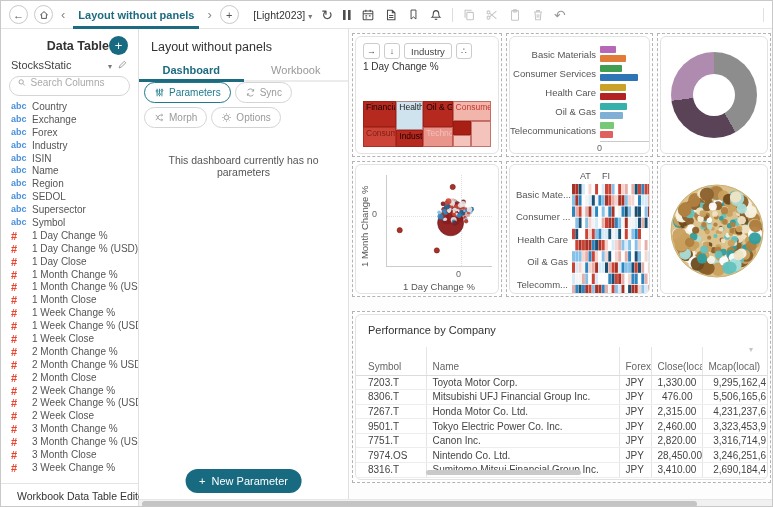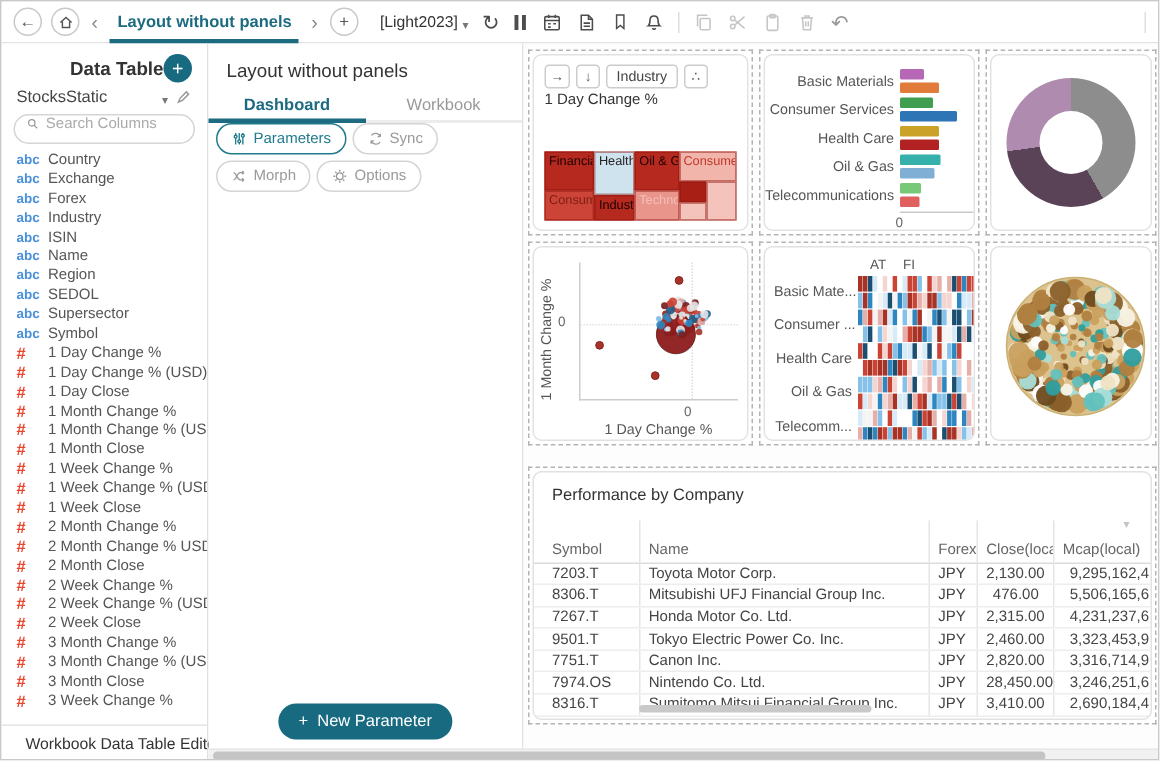--- a/index.html
+++ b/index.html
@@ -383,20 +383,21 @@
           <span>Morph</span>
         </span>
         <span class="mbtn">
           <svg class="ic" width="11" height="11" viewBox="0 0 16 16" fill="none" stroke="currentColor" stroke-width="1.3">
               <circle cx="8" cy="8" r="3.2"></circle>
               <path d="M8 1.8 V3.6 M8 12.4 V14.2 M1.8 8 H3.6 M12.4 8 H14.2 M3.6 3.6 L4.9 4.9 M11.1 11.1 L12.4 12.4 M12.4 3.6 L11.1 4.9 M4.9 11.1 L3.6 12.4"></path>
             </svg>
           <span>Options</span>
         </span>
       </div>
+      <div class="mid-empty">This dashboard currently has no parameters</div>
       <div class="new-param">
         <span>+</span>
         <span>New Parameter</span>
       </div>
     </section>
 
     <section class="preview">
 
       <div class="pv" id="p-treemap">
         <div class="card">
@@ -1173,21 +1174,21 @@
                   <th>Forex</th>
                   <th class="">Close(local)</th>
                   <th class="">Mcap(local)</th>
                 </tr>
             </thead>
             <tbody id="pt-body">
                 <tr class="pt-row">
                   <td>7203.T</td>
                   <td>Toyota Motor Corp.</td>
                   <td>JPY</td>
-                  <td class="r">2,130.00</td>
+                  <td class="r">1,330.00</td>
                   <td class="r">9,295,162,4</td>
                 </tr>
                 <tr class="pt-row">
                   <td>8306.T</td>
                   <td>Mitsubishi UFJ Financial Group Inc.</td>
                   <td>JPY</td>
                   <td class="r">476.00</td>
                   <td class="r">5,506,165,6</td>
                 </tr>
                 <tr class="pt-row">

